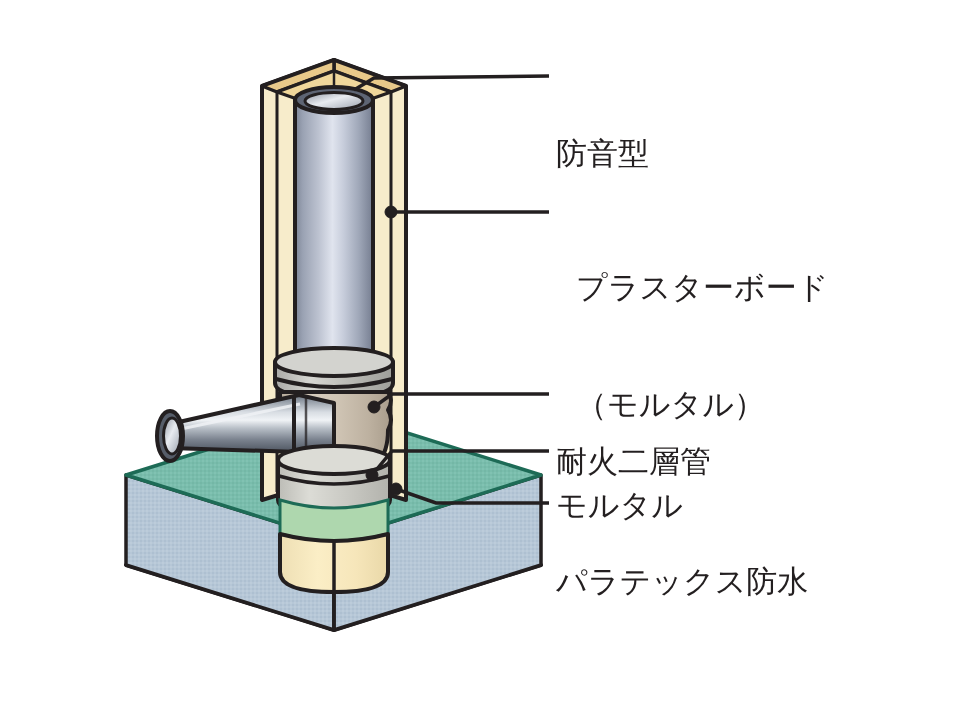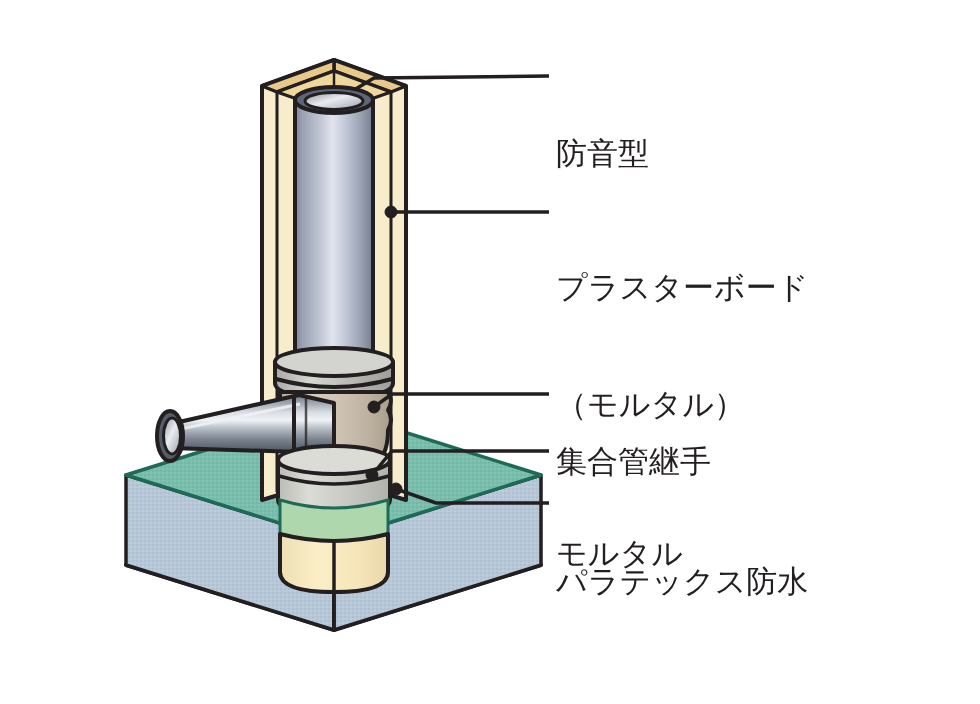--- a/index.html
+++ b/index.html
@@ -31,23 +31,23 @@
   .label {
     position: absolute;
     color: #231f20;
     font-family: "Liberation Serif", "DejaVu Serif", serif;
     font-size: 31px;
     line-height: 39px;
     white-space: pre;
     letter-spacing: 0px;
   }
   #label-firepipe   { left: 512px; top: 56px;  }
-  #label-plaster    { left: 512px; top: 190px; }
+  #label-plaster    { left: 532px; top: 190px; }
   #label-joint      { left: 512px; top: 364px; }
-  #label-mortar     { left: 512px; top: 456px; }
+  #label-mortar     { left: 512px; top: 408px; }
   #label-waterproof { left: 512px; top: 484px; }
   .lbl-line { display: block; }
 </style>
 </head>
 <body>
 
 <div id="stage">
 
   <svg id="figure" viewBox="0 0 980 704" xmlns="http://www.w3.org/2000/svg">
     <defs>
@@ -212,21 +212,21 @@
   <div class="label" id="label-firepipe">
     <span class="lbl-line">防音型</span>
   </div>
 
   <div class="label" id="label-plaster">
     <span class="lbl-line">プラスターボード</span>
     <span class="lbl-line">（モルタル）</span>
   </div>
 
   <div class="label" id="label-joint">
-    <span class="lbl-line">集合管継手</span>
+    <span class="lbl-line">耐火二層管</span>
   </div>
 
   <div class="label" id="label-mortar">
     <span class="lbl-line">モルタル</span>
   </div>
 
   <div class="label" id="label-waterproof">
     <span class="lbl-line">パラテックス防水</span>
   </div>
 

